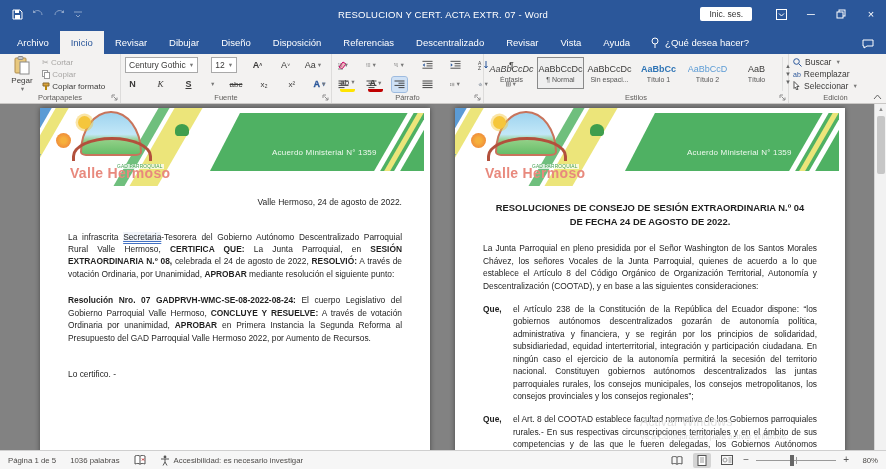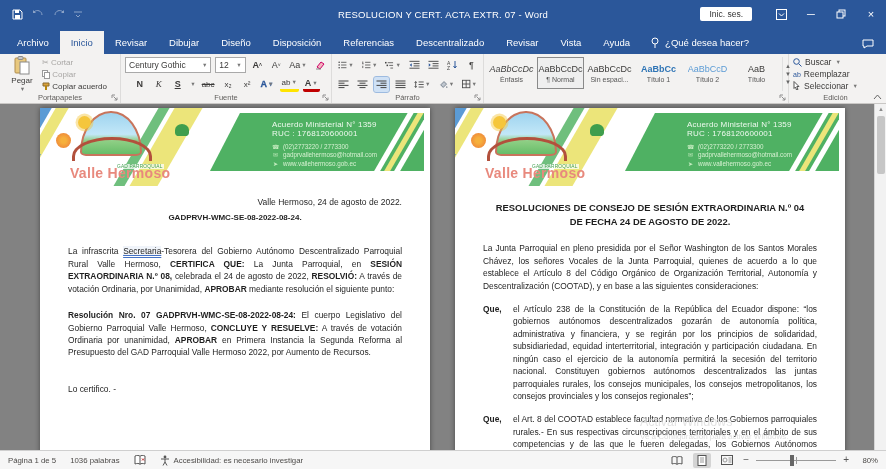--- a/index.html
+++ b/index.html
@@ -23,21 +23,21 @@
   .qhelp { display:flex; align-items:center; gap:6px; padding:6px 10px; }
   .tab-spacer { flex:1; }
   .comment-btn { padding:5px 12px; }
 
   
   .ribbon { height:50px; background:#f3f2f1; border-bottom:1px solid #c9c7c5; display:flex; font-size:8px; color:#3b3a39; flex:none; position:relative; }
   .group { position:relative; border-right:1px solid #dddcdb; padding:3px 4px 12px; flex:none; }
   .glabel { position:absolute; bottom:1px; left:0; right:0; text-align:center; font-size:7.5px; color:#605e5c;margin-top:21px; }
   .launcher { position:absolute; right:2px; bottom:2px; opacity:.8; }
   .rows { display:flex; flex-direction:column; gap:3px; }
-  .rrow { display:flex; align-items:center; gap:4px; height:16px;justify-content:center; }
+  .rrow { display:flex; align-items:center; gap:13px; height:16px; }
   .sbtn { display:flex; align-items:center; justify-content:center; min-width:15px; height:15px; font-size:9px; padding:0 2px; border-radius:2px; }
   .sbtn.sel { background:#cfe1f5; outline:1px solid #9dbbe0; }
   .disabled { color:#a8a6a4; }
   .dd { font-size:5.5px; color:#777; margin-left:1px; }
   .combo { border:1px solid #a9a9a9; background:#fff; height:16px; display:flex; align-items:center; font-size:8.5px; padding:0 3px; gap:3px; white-space:nowrap; }
   .combo .dd { margin-left:auto; }
 
   
   .g-clip { width:121px; display:flex; }
   .paste-btn { width:36px; display:flex; flex-direction:column; align-items:center; justify-content:center; gap:1px; font-size:8px; }
@@ -82,21 +82,21 @@
   
   .banner { height:78px; position:relative; overflow:hidden; }
   .stripe { position:absolute; transform:skewX(-30deg); transform-origin:top left; }
   .st-b1 { left:-12px; top:-4px; width:26px; height:56px; background:var(--stripe-blue,#5b9bd5); }
   .st-y1 { left:18px; top:-4px; width:13px; height:66px; background:var(--stripe-yellow,#ece57a); }
   .st-b2 { left:-14px; top:46px; width:15px; height:36px; background:var(--stripe-blue,#5b9bd5); }
   .st-g-mid { left:122px; top:-6px; width:11px; height:95px; background:var(--stripe-green,#6fbf7d); }
   .st-y-mid { left:138px; top:-6px; width:28px; height:95px; background:var(--stripe-yellow,#ece57a); }
   .gbox { position:absolute; left:170px; top:5px; right:6px; bottom:15px; background:var(--green,#4fb163);
           clip-path:polygon(14% 0,100% 0,100% 100%,0 100%); padding:7px 6px 0 62px; color:#eef9ee; overflow:hidden; }
-  .gbox .l1 { font-size:8px; letter-spacing:.2px; }
+  .gbox .l1 { font-size:8px; letter-spacing:.2px;margin-top:28px; }
   .gbox .contact { margin-top:4px; font-size:6.3px; color:#d5f0d0; }
   .gbox .contact div { display:flex; gap:4px; align-items:center; height:8.5px; }
   .gbox .cicon { font-size:6px; color:#c4ecbf; width:7px; text-align:center; }
   .gstripe { position:absolute; top:-6px; height:80px; width:6px; transform:skewX(-30deg); }
   .gs-w1 { right:30px; background:#fff; }
   .gs-y1 { right:20px; background:var(--stripe-yellow,#ece57a); }
   .gs-w2 { right:10px; background:#fff; }
 
   
   .logo { position:absolute; left:14px; top:3px; width:140px; height:72px; }
@@ -251,21 +251,21 @@
               <svg width="8" height="9" viewBox="0 0 8 9">
                 <rect x="0.5" y="0.5" width="5" height="6" fill="#fff" stroke="#999"></rect>
                 <rect x="2.5" y="2.5" width="5" height="6" fill="#fff" stroke="#999"></rect>
               </svg>
             </span>&nbsp;<span>Copiar</span></div>
         <div class="sbtn"><span>
               <svg width="8" height="9" viewBox="0 0 8 9">
                 <path d="M1 1h6v3H1z" fill="#d9a23b" stroke="#8a6a2f"></path>
                 <path d="M3 4h2v4H3z" fill="#b8860b"></path>
               </svg>
-            </span>&nbsp;<span>Copiar acuerdo</span></div>
+            </span>&nbsp;<span>Copiar formato</span></div>
       </div>
       <div class="glabel">Portapapeles</div>
       <span class="launcher">
           <svg width="7" height="7" viewBox="0 0 7 7">
             <path d="M1 1h3M1 1v3M2.5 2.5L6 6M6 3.5V6H3.5" stroke="#777" fill="none"></path>
           </svg>
         </span>
     </div>
 
     <div class="group" style="width:211px;">
@@ -467,20 +467,21 @@
         <div class="card">
             <span class="prev prev-title">AaB</span>
             <span class="nm">Título</span>
           </div>
       </div>
       <div class="gal-scroll">
         <span>▲</span>
         <span>▼</span>
         <span>▼</span>
       </div>
+      <div class="glabel">Estilos</div>
       <span class="launcher">
           <svg width="7" height="7" viewBox="0 0 7 7">
             <path d="M1 1h3M1 1v3M2.5 2.5L6 6M6 3.5V6H3.5" stroke="#777" fill="none"></path>
           </svg>
         </span>
     </div>
 
     <div class="group g-edit" style="width:93px;border-right:none;">
       <div class="erow">
           <span>
@@ -550,21 +551,20 @@
           <div class="gear"></div>
           <div class="flower"></div>
           <div class="palm"></div>
           <div class="bridge"></div>
           <div class="logosub">GAD PARROQUIAL</div>
           <div class="logotitle">Valle Hermoso</div>
         </div>
       </div>
       <div class="pcontent">
         <div class="dateline">Valle Hermoso, 24 de agosto de 2022.</div>
-        <div class="cert-code">GADPRVH-WMC-SE-08-2022-08-24.</div>
         <p class="jpara"><span>La infrascrita </span><span class="gmark">Secretaria</span><span>-Tesorera del Gobierno Autónomo Descentralizado Parroquial Rural Valle Hermoso, </span><span class="b">CERTIFICA QUE:</span><span> La Junta Parroquial, en </span><span class="b">SESIÓN EXTRAORDINARIA N.º 08,</span><span> celebrada el 24 de agosto de 2022, </span><span class="b">RESOLVIÓ:</span><span> A través de votación Ordinaria, por Unanimidad, </span><span class="b">APROBAR</span><span> mediante resolución el siguiente punto:</span></p>
         <p class="jpara2"><span class="b">Resolución Nro. 07 GADPRVH-WMC-SE-08-2022-08-24:</span><span> El cuerpo Legislativo del Gobierno Parroquial Valle Hermoso, </span><span class="b">CONCLUYE Y RESUELVE:</span><span> A través de votación Ordinaria por unanimidad, </span><span class="b">APROBAR</span><span> en Primera Instancia la Segunda Reforma al Presupuesto del GAD Parroquial Valle Hermoso 2022, por Aumento de Recursos.</span></p>
         <div class="closing">Lo certifico. -</div>
       </div>
     </div>
 
     <div class="page page2">
       <div class="banner">
         <div class="stripe st-b1"></div>
         <div class="stripe st-y1"></div>

